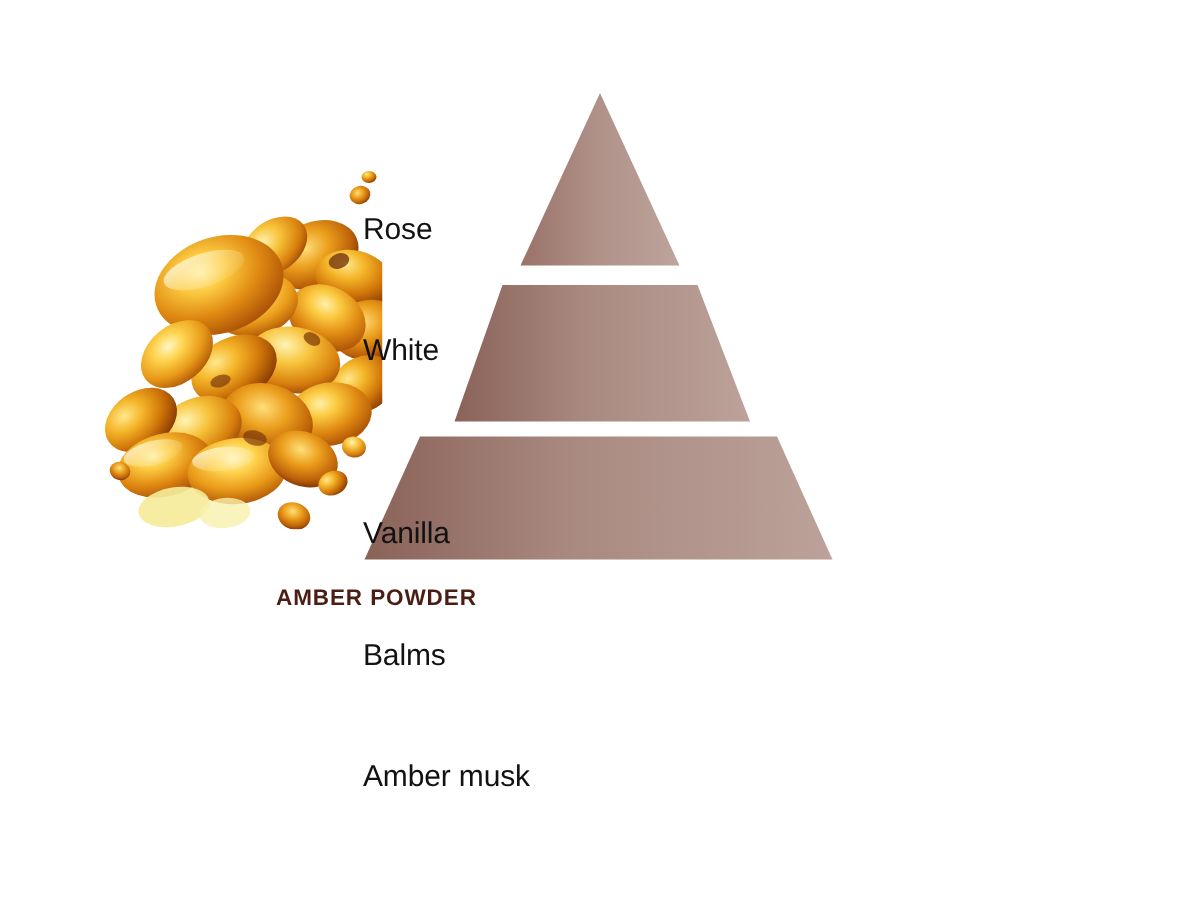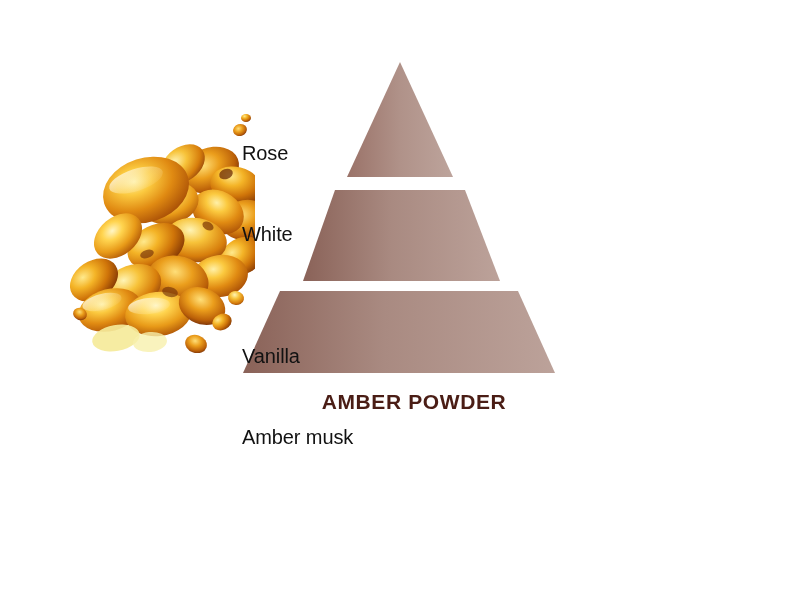--- a/index.html
+++ b/index.html
@@ -60,26 +60,25 @@
   }
   #tier-text-top    { left: 242px; top:  86px; }
   #tier-text-middle { left: 242px; top: 195px; }
   #tier-text-bottom { left: 242px; top: 289px; }
 
   .tier-line { display: block; }
 
   
   #pyramid-title {
     position: absolute;
-    left: 214px;
+    left: 184px;
     top: 390px;
     width: 400px;
-    text-align: center;
     font-family: "Liberation Sans", sans-serif;
-    font-size: 21px;
+    font-size: 15px;
     font-weight: bold;
     letter-spacing: 0.6px;
     color: #4a1d15;
   }
 </style>
 </head>
 <body>
 
 <div id="canvas">
 
@@ -195,18 +194,19 @@
   </div>
 
   <div class="tier-text" id="tier-text-top">
     <span class="tier-line">Rose</span>
     <span class="tier-line">White</span>
   </div>
 
 
   <div class="tier-text" id="tier-text-bottom">
     <span class="tier-line">Vanilla</span>
+    <span class="tier-line">Balms</span>
     <span class="tier-line">Amber musk</span>
   </div>
 
   <div id="pyramid-title">AMBER POWDER</div>
 
 </div>
 
 </body></html>

